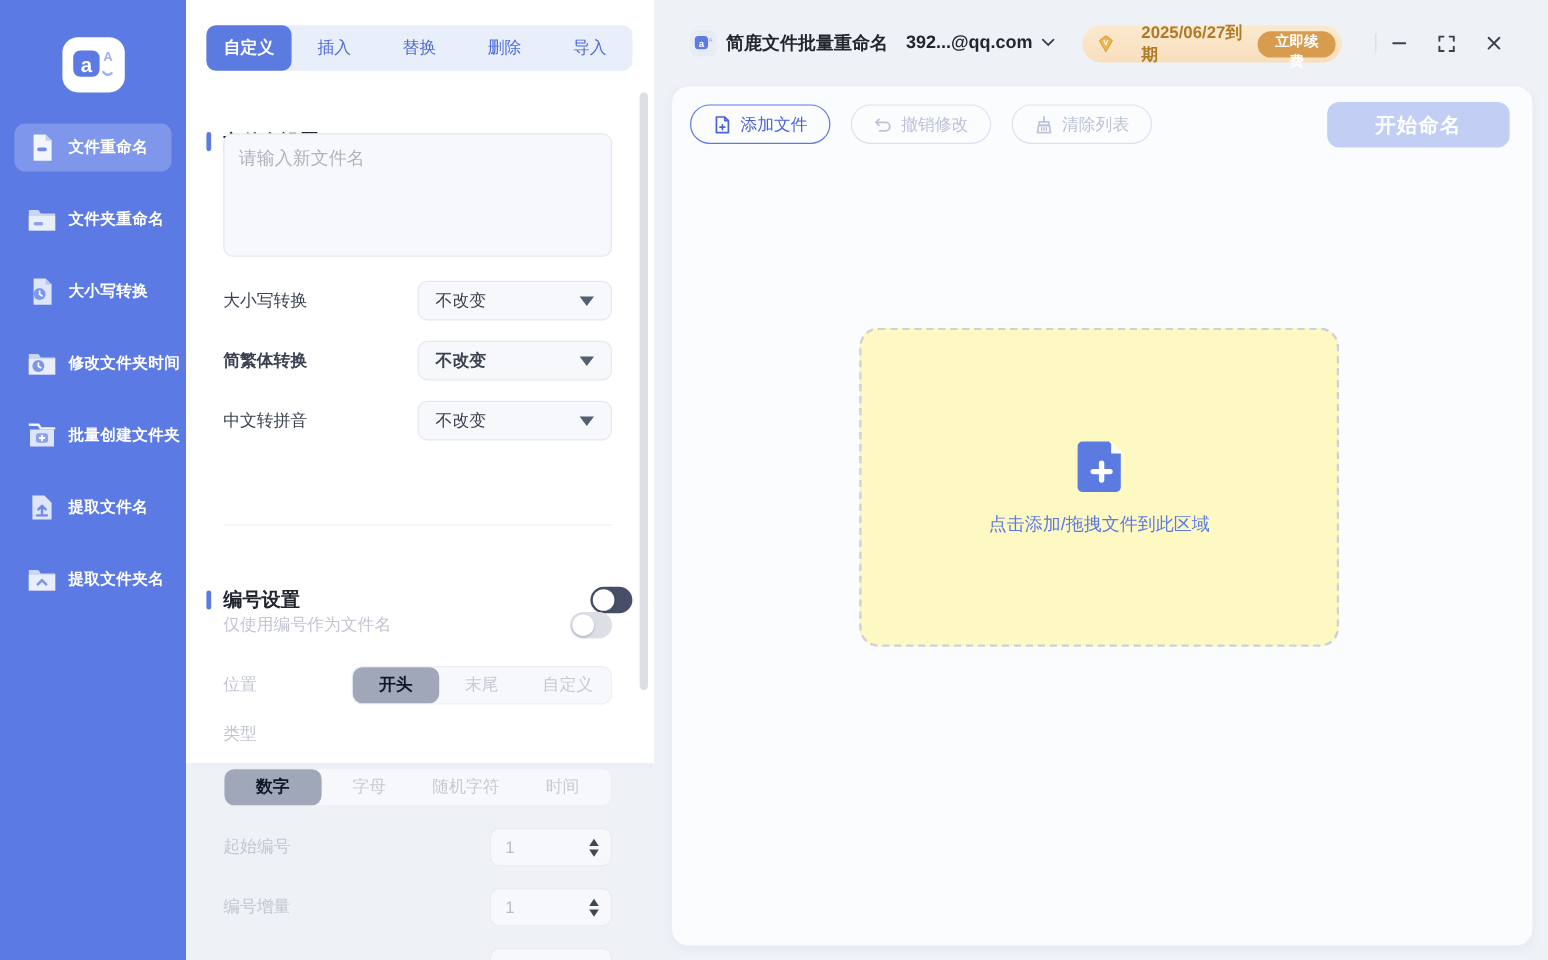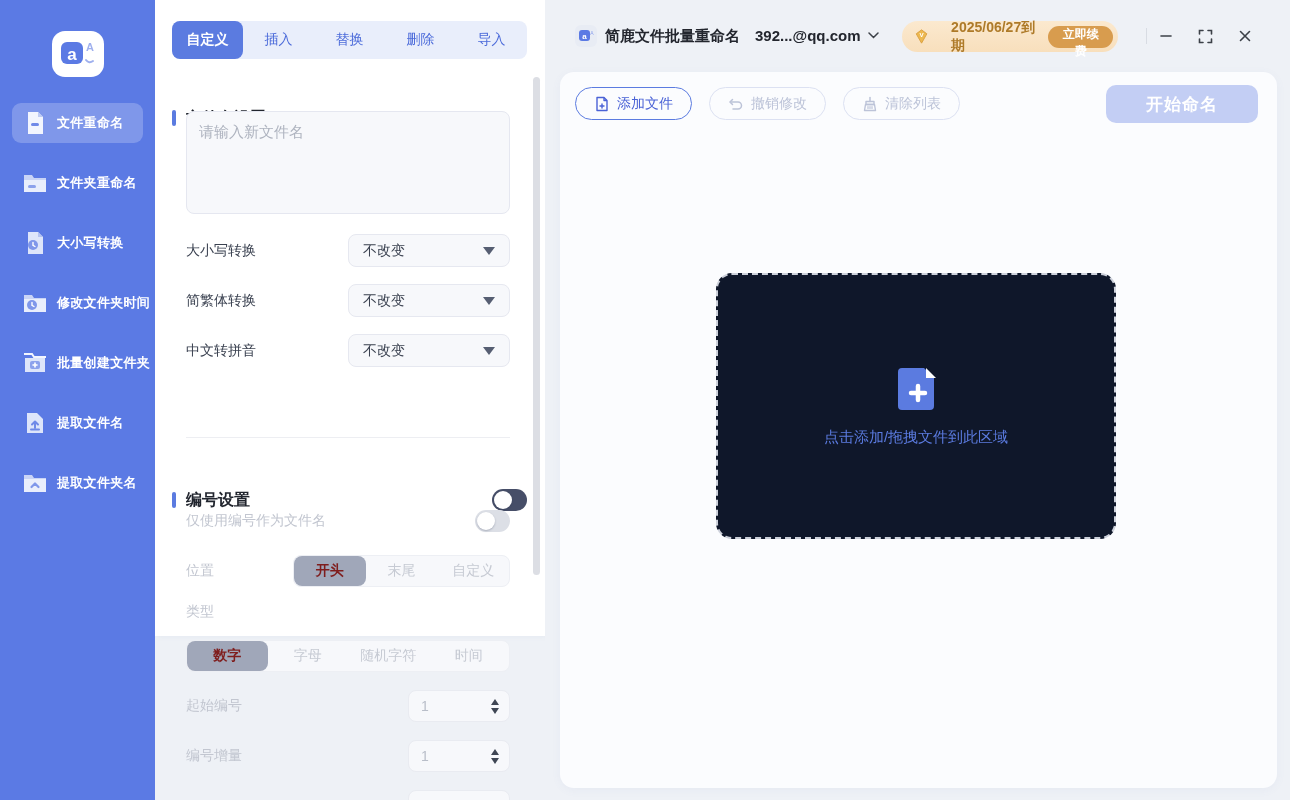--- a/index.html
+++ b/index.html
@@ -55,21 +55,21 @@
   .toggle[data-state="on"] { background:#5B7BE0; } .toggle[data-state="on"] .knob { right:2px; }
   .toggle[data-state="off"] { background:#DCDFE6; } .toggle[data-state="off"] .knob { left:2px; }
   .toggle.dark[data-state="off"] { background:#464E68; }
 
   .divider { position:absolute; left:31px; top:437px; width:324px; height:1px; background:#EDEEF2; }
 
   .segmented { height:32px; background:#F7F8FB; border:1px solid #EDEFF4; border-radius:8px;
                display:flex; align-items:stretch; }
   .seg-opt { flex:1; display:flex; align-items:center; justify-content:center; font-size:14px;
              color:#C6CAD3; border-radius:8px; cursor:pointer; }
-  .seg-opt[data-selected="true"] { background:#A0A7B9; color:#7f1d1d; font-weight:bold; }
+  .seg-opt[data-selected="true"] { background:#A0A7B9; color:#0f172a; font-weight:bold; }
 
   .spinner { width:102px; height:32px; background:#F7F8FB; border:1px solid #E9EBF1; border-radius:8px;
              display:flex; align-items:center; padding:0 10px 0 12px; }
   .spinner-value { font-size:14px; color:#B9BEC9; }
   .spin-arrows { margin-left:auto; display:flex; flex-direction:column; gap:3px; cursor:pointer; }
   .arr-up { width:0; height:0; border-left:4px solid transparent; border-right:4px solid transparent;
             border-bottom:6px solid #3F4654; }
   .arr-dn { width:0; height:0; border-left:4px solid transparent; border-right:4px solid transparent;
             border-top:6px solid #3F4654; }
 
@@ -105,21 +105,21 @@
               align-items:center; padding:0 18px; font-size:14px; cursor:pointer;
               border:1px solid #5B7BE0; color:#4A62D6; font-family:"Liberation Sans", sans-serif; }
   .pill-btn svg { margin-right:7px; }
   .pill-btn[data-enabled="false"] { border-color:#DCE1F2; color:#BCC3D8; cursor:default; }
 
   .start-btn { position:absolute; right:19px; top:13px; width:152px; height:38px; border:none;
                border-radius:10px; background:#C3CEF4; color:#FFFFFF; font-size:17px; font-weight:bold;
                cursor:default; font-family:"Liberation Sans", sans-serif; letter-spacing:1px; }
 
   .dropzone { position:absolute; left:156px; top:201px; width:400px; height:266px;
-              border:2px dashed #CDD1DB; border-radius:16px; background:#0f172a;
+              border:2px dashed #CDD1DB; border-radius:16px; background:#fef9c3;
               display:flex; flex-direction:column; align-items:center; justify-content:center;
               cursor:pointer; }
   .dz-hint { margin-top:16px; font-size:15px; color:#5B7BE0; }
 </style>
 </head>
 <body>
 
 <div class="app">
 
   <aside class="sidebar">
@@ -222,21 +222,21 @@
 
     <div class="form-row" style="top:234px;">
       <span class="row-label">大小写转换</span>
       <span class="spacer"></span>
       <div class="select">
         <span class="select-value">不改变</span>
         <i class="caret-down"></i>
       </div>
     </div>
 
-    <div class="form-row" style="top:284px;">
+    <div class="form-row" style="top:284px;font-weight:bold;">
       <span class="row-label">简繁体转换</span>
       <span class="spacer"></span>
       <div class="select">
         <span class="select-value">不改变</span>
         <i class="caret-down"></i>
       </div>
     </div>
 
     <div class="form-row" style="top:334px;">
       <span class="row-label">中文转拼音</span>

